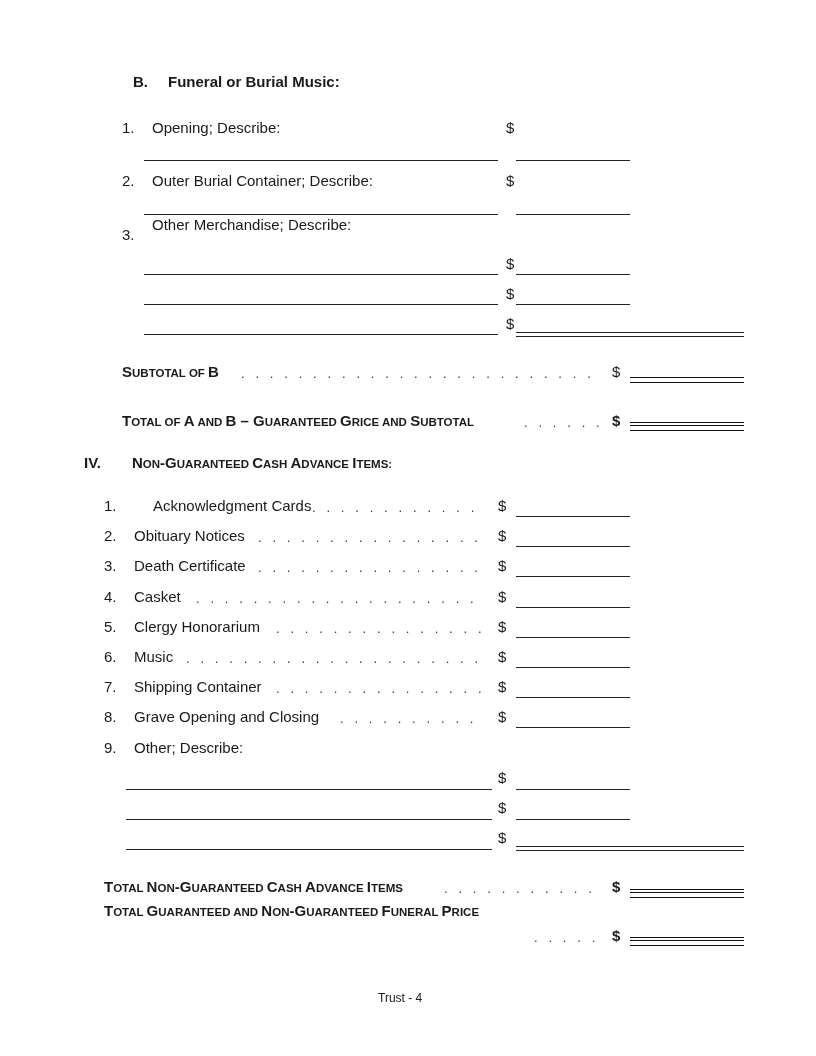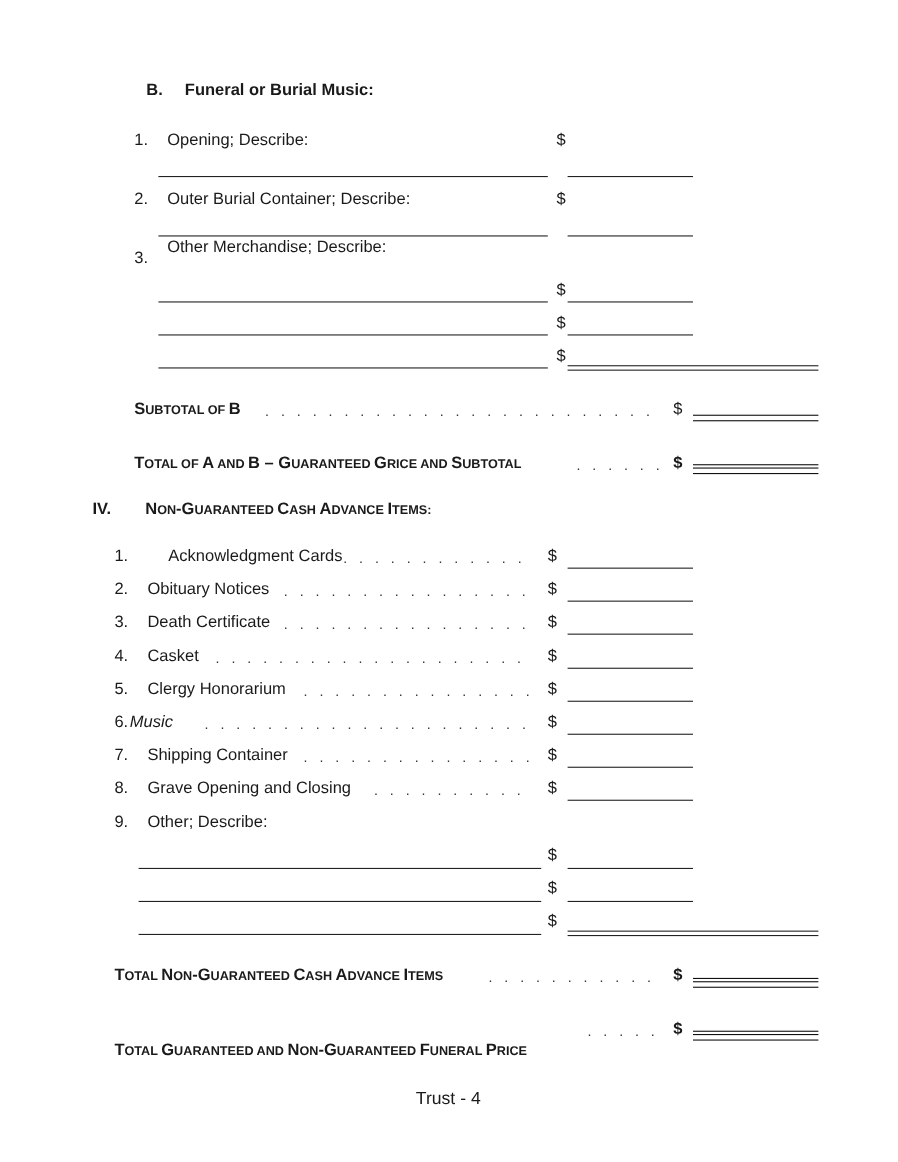--- a/index.html
+++ b/index.html
@@ -92,21 +92,21 @@
 </div>
 <div>
   <div class="abs" style="left:104px;top:618px;">5.</div>
   <div class="abs" style="left:134px;top:618px;">Clergy Honorarium</div>
   <div class="leader" style="left:276px;width:214px;top:621px;">. . . . . . . . . . . . . . . . . . . . . . . . . . . . . . . . . . . . . . . . . . . . . . . . . . . .</div>
   <div class="abs" style="left:498px;top:618px;">$</div>
   <div class="line" style="left:516px;width:114px;top:637px;"></div>
 </div>
 <div>
   <div class="abs" style="left:104px;top:648px;">6.</div>
-  <div class="abs" style="left:118px;top:648px;font-style:italic;">Music</div>
+  <div class="abs" style="left:134px;top:648px;">Music</div>
   <div class="leader" style="left:186px;width:304px;top:651px;">. . . . . . . . . . . . . . . . . . . . . . . . . . . . . . . . . . . . . . . . . . . . . . . . . . . .</div>
   <div class="abs" style="left:498px;top:648px;">$</div>
   <div class="line" style="left:516px;width:114px;top:667px;"></div>
 </div>
 <div>
   <div class="abs" style="left:104px;top:678px;">7.</div>
   <div class="abs" style="left:134px;top:678px;">Shipping Container</div>
   <div class="leader" style="left:276px;width:214px;top:681px;">. . . . . . . . . . . . . . . . . . . . . . . . . . . . . . . . . . . . . . . . . . . . . . . . . . . .</div>
   <div class="abs" style="left:498px;top:678px;">$</div>
   <div class="line" style="left:516px;width:114px;top:697px;"></div>
@@ -132,18 +132,18 @@
 
 <div class="line" style="left:126px;width:366px;top:849px;"></div>
 <div class="abs" style="left:498px;top:829px;">$</div>
 <div class="dbl" style="left:516px;width:228px;top:846px;"></div>
 
 <div class="abs sc" style="left:104px;top:878px;"><span>T</span><span class="s">OTAL </span><span>N</span><span class="s">ON</span><span>-G</span><span class="s">UARANTEED </span><span>C</span><span class="s">ASH </span><span>A</span><span class="s">DVANCE </span><span>I</span><span class="s">TEMS</span></div>
 <div class="leader" style="left:444px;width:162px;top:881px;">. . . . . . . . . . . . . . . . . . . . . . . . . . . . . . . . . . . . . . . . . . . . . . . . . . . .</div>
 <div class="abs bold" style="left:612px;top:878px;">$</div>
 <div class="trip" style="left:630px;width:114px;top:889px;"></div>
 
-<div class="abs sc" style="left:104px;top:946px;"><span>T</span><span class="s">OTAL </span><span>G</span><span class="s">UARANTEED AND </span><span>N</span><span class="s">ON</span><span>-G</span><span class="s">UARANTEED </span><span>F</span><span class="s">UNERAL </span><span>P</span><span class="s">RICE</span></div>
+<div class="abs sc" style="left:104px;top:902px;"><span>T</span><span class="s">OTAL </span><span>G</span><span class="s">UARANTEED AND </span><span>N</span><span class="s">ON</span><span>-G</span><span class="s">UARANTEED </span><span>F</span><span class="s">UNERAL </span><span>P</span><span class="s">RICE</span></div>
 <div class="leader" style="left:534px;width:72px;top:930px;">. . . . . . . . . . . . . . . . . . . . . . . . . . . . . . . . . . . . . . . . . . . . . . . . . . . .</div>
 <div class="abs bold" style="left:612px;top:927px;">$</div>
 <div class="trip" style="left:630px;width:114px;top:937px;"></div>
 
-<div class="abs" style="left:378px;top:991px;font-size:16px;">Trust - 4</div>
+<div class="abs" style="left:378px;top:991px;font-size:12px;">Trust - 4</div>
 
 </body></html>

